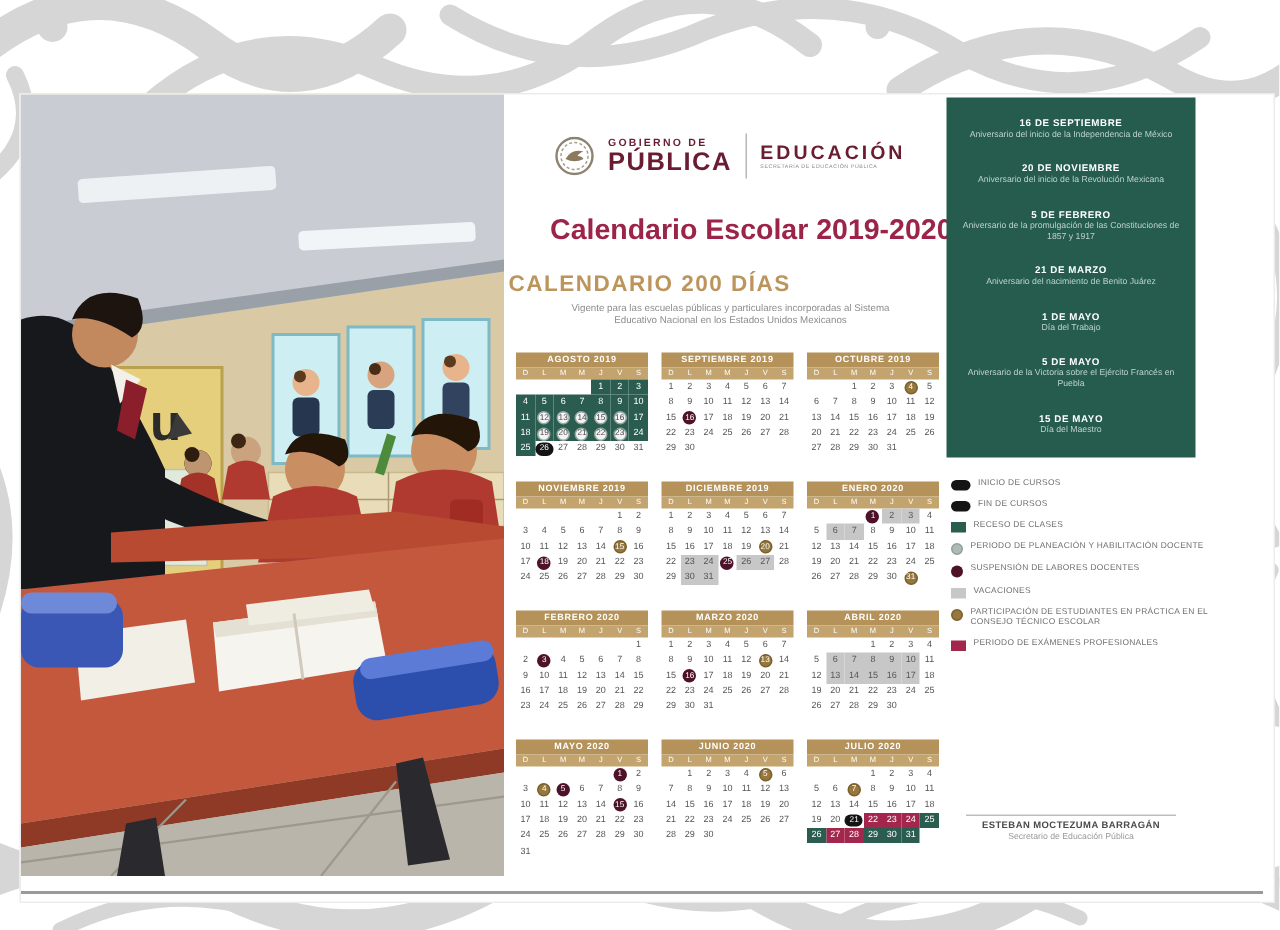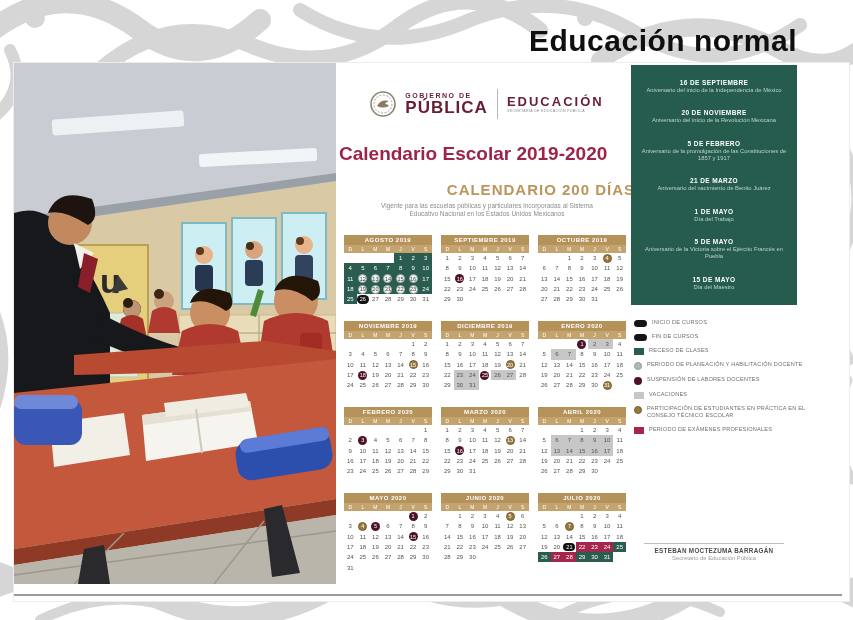--- a/index.html
+++ b/index.html
@@ -17,23 +17,23 @@
   .cal-col{position:absolute;left:325px;top:0;width:296px;}
   .logo-row{position:absolute;left:0;top:26px;width:296px;display:flex;justify-content:center;
             align-items:center;gap:9px;}
   .gob-text{color:#691c32;text-align:left;line-height:1;}
   .gob-line1{font-size:7px;font-weight:bold;letter-spacing:1.5px;}
   .gob-line2{font-size:17px;font-weight:bold;letter-spacing:1px;}
   .logo-divider{width:1px;height:30px;background:#b7b7b7;}
   .edu{line-height:1;text-align:left;}
   .edu-main{color:#691c32;font-size:13px;font-weight:bold;letter-spacing:2px;}
   .edu-sub{color:#8b8b8b;font-size:3.5px;letter-spacing:.4px;margin-top:2px;}
-  .cal-title{position:absolute;left:0;top:80px;width:296px;text-align:left;color:#9d2449;
+  .cal-title{position:absolute;left:0;top:80px;width:296px;text-align:right;color:#9d2449;
              font-size:19px;font-weight:bold;}
-  .cal-200{position:absolute;left:0;top:118px;width:296px;text-align:right;color:#bc955c;
+  .cal-200{position:absolute;left:0;top:118px;width:296px;text-align:left;color:#bc955c;
            font-size:15px;font-weight:bold;letter-spacing:1px;}
   .cal-note{position:absolute;left:28px;top:139px;width:240px;text-align:center;color:#8d8d8d;
             font-size:6.5px;line-height:1.3;}
 
   
   .months{position:absolute;left:330px;top:172px;display:grid;
           grid-template-columns:repeat(3,88px);column-gap:9px;grid-auto-rows:80px;row-gap:6px;}
   .month{width:88px;}
   .m-name{height:10px;background:#b4925a;color:#fff;font-size:6px;font-weight:bold;
           display:flex;align-items:center;justify-content:center;letter-spacing:.5px;}
@@ -100,21 +100,20 @@
       <path d="M560 615 Q 640 575 720 612" stroke-width="10"></path>
     </g>
     <g fill="#d6d6d6">
       <circle cx="35" cy="18" r="10"></circle>
         <circle cx="585" cy="18" r="8"></circle>
       <circle cx="820" cy="585" r="9"></circle>
         <circle cx="18" cy="585" r="8"></circle>
     </g>
   </svg>
 
-  <div class="slide-title">Educación normal</div>
 
   <div class="card">
 
     <svg class="photo" viewBox="0 0 322 521" preserveAspectRatio="none">
       <rect x="0" y="0" width="322" height="521" fill="#d9c9a4"></rect>
       <polygon points="0,0 322,0 322,118 0,165" fill="#c9cdd3"></polygon>
       <polygon points="0,155 322,110 322,118 0,165" fill="#9aa0a8"></polygon>
       <rect x="38" y="52" width="132" height="16" rx="3" fill="#eef1f4" transform="rotate(-4 104 60)"></rect>
       <rect x="185" y="88" width="118" height="13" rx="3" fill="#f2f5f7" transform="rotate(-3 244 94)"></rect>
 

